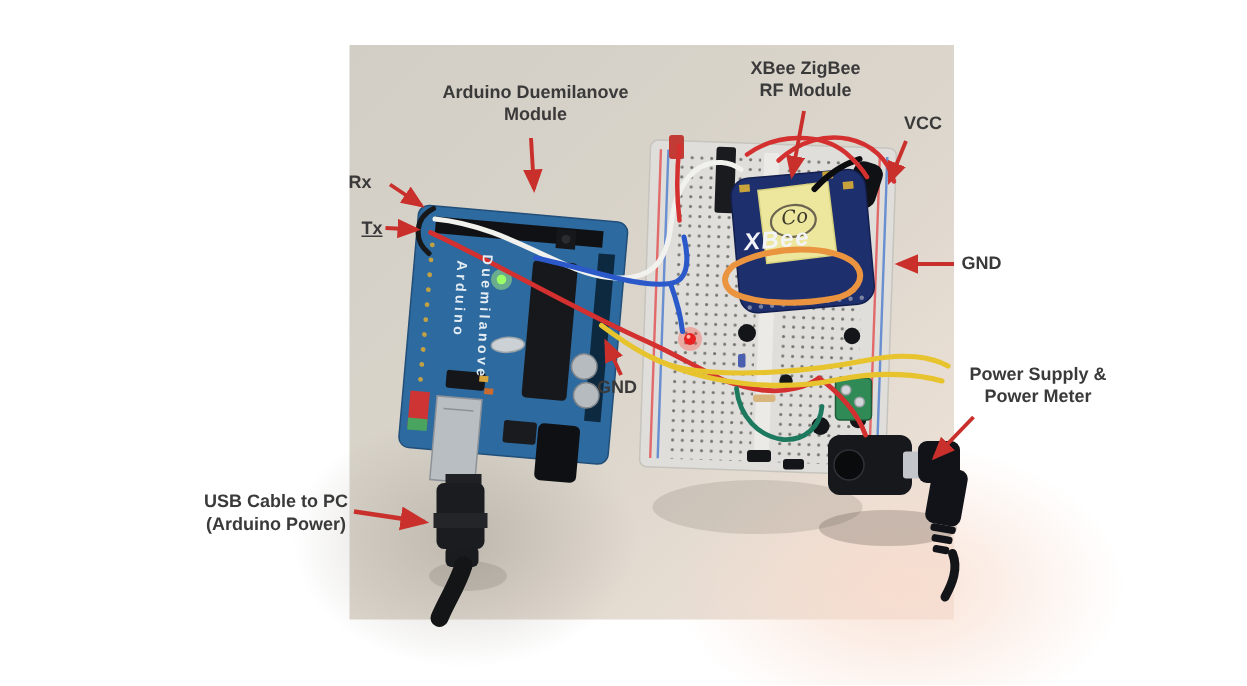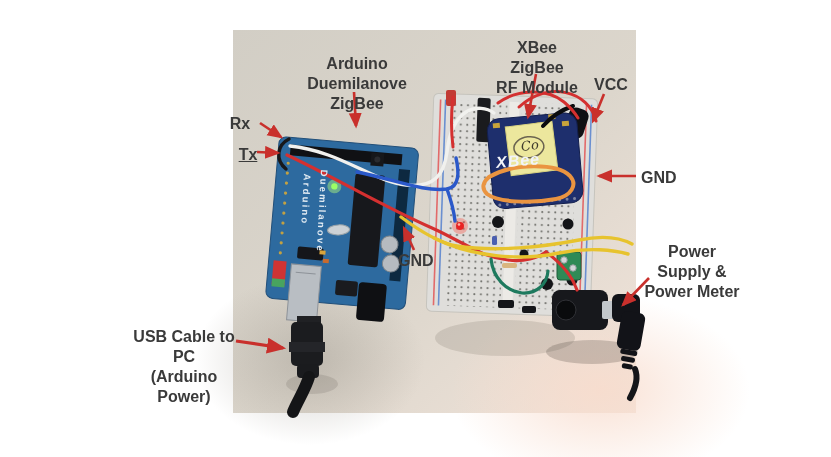--- a/index.html
+++ b/index.html
@@ -1,19 +1,19 @@
 <!DOCTYPE html>
 <html><head>
 <meta charset="utf-8">
 <style>
   html,body{margin:0;padding:0;background:#ffffff;}
   .stage{position:relative;width:831px;height:457px;background:#ffffff;overflow:hidden;
          font-family:"Liberation Sans",sans-serif;}
   .scene{position:absolute;left:0;top:0;}
-  .label{position:absolute;font-size:16px;font-weight:600;color:#3a3a3a;line-height:1.25;
+  .label{position:absolute;font-size:12px;font-weight:600;color:#3a3a3a;line-height:1.25;
          white-space:pre-line;text-align:center;}
   .silk{position:absolute;font-weight:700;font-size:9.5px;letter-spacing:2.2px;color:#e3ecf3;
         transform-origin:0 0;transform:rotate(93deg);white-space:nowrap;}
   .xbee-logo{position:absolute;left:496px;top:152px;font-style:italic;font-weight:700;
              font-size:16px;letter-spacing:1px;color:#f2f4f8;transform:rotate(-5deg);}
   .sticky-text{position:absolute;left:521px;top:138px;font-family:"DejaVu Serif",serif;
                font-style:italic;font-size:13px;color:#3e3a2c;transform:rotate(-7deg);}
 </style>
 </head>
 <body>
@@ -198,24 +198,24 @@
       <path d="M236,341 L283,348" marker-end="url(#ah)" stroke-width="3.2" stroke="#c9302c"></path>
     </g>
   </svg>
 
   <span class="silk" style="left:313px;top:174px;">Arduino</span>
   <span class="silk" style="left:330px;top:170px;">Duemilanove</span>
   <span class="xbee-logo">XBee</span>
   <span class="sticky-text">Co</span>
 
   <div class="label" style="left:287px;top:54px;width:140px;">Arduino Duemilanove
-ZigBee</div>
+Module</div>
   <div class="label" style="left:490px;top:38px;width:94px;">XBee ZigBee
 RF Module</div>
-  <div class="label" style="left:594px;top:75px;width:34px;">VCC</div>
+  <div class="label" style="left:594px;top:75px;width:34px;text-align:right;">VCC</div>
   <div class="label" style="left:228px;top:114px;width:24px;">Rx</div>
   <div class="label" style="left:236px;top:145px;width:24px;text-decoration:underline;">Tx</div>
   <div class="label" style="left:641px;top:168px;width:40px;text-align:left;">GND</div>
   <div class="label" style="left:398px;top:251px;width:44px;text-align:left;">GND</div>
   <div class="label" style="left:640px;top:242px;width:104px;">Power Supply &amp;
 Power Meter</div>
   <div class="label" style="left:130px;top:327px;width:108px;">USB Cable to PC
 (Arduino Power)</div>
 
 </div>

